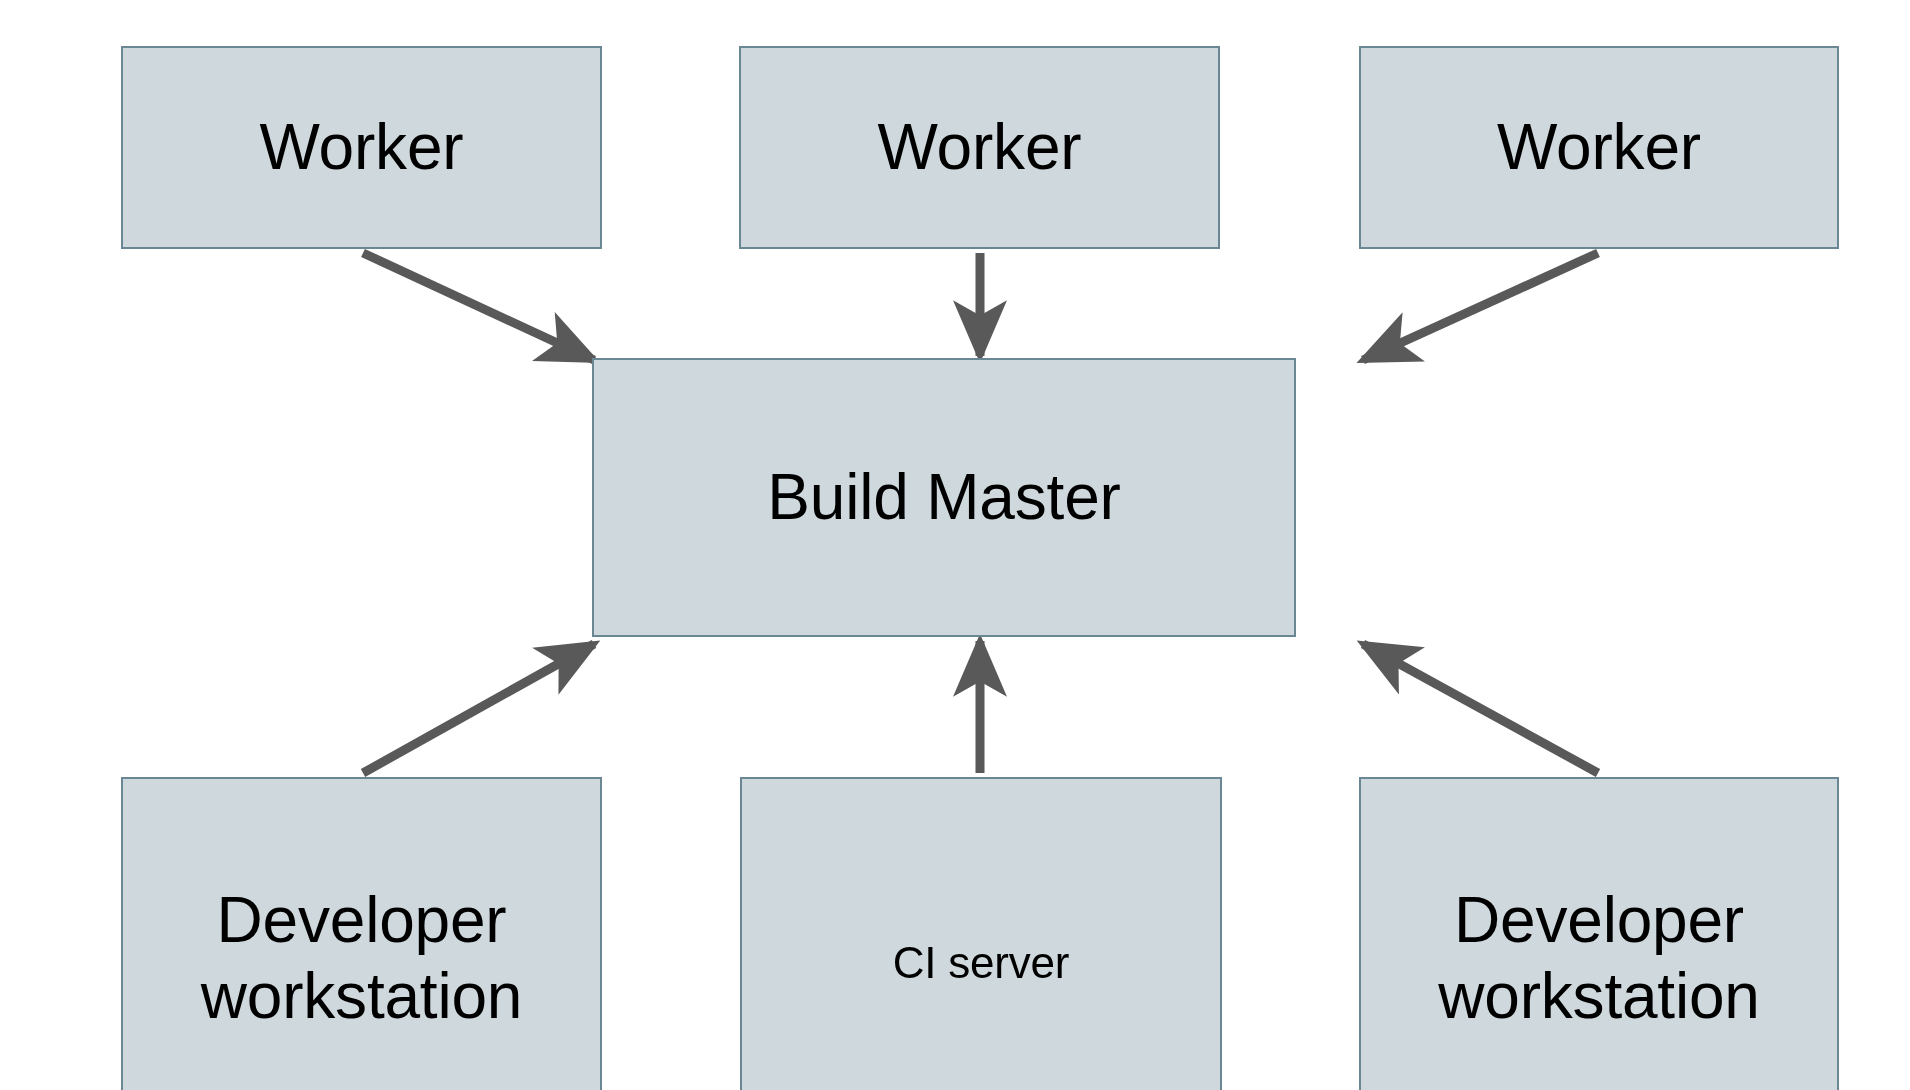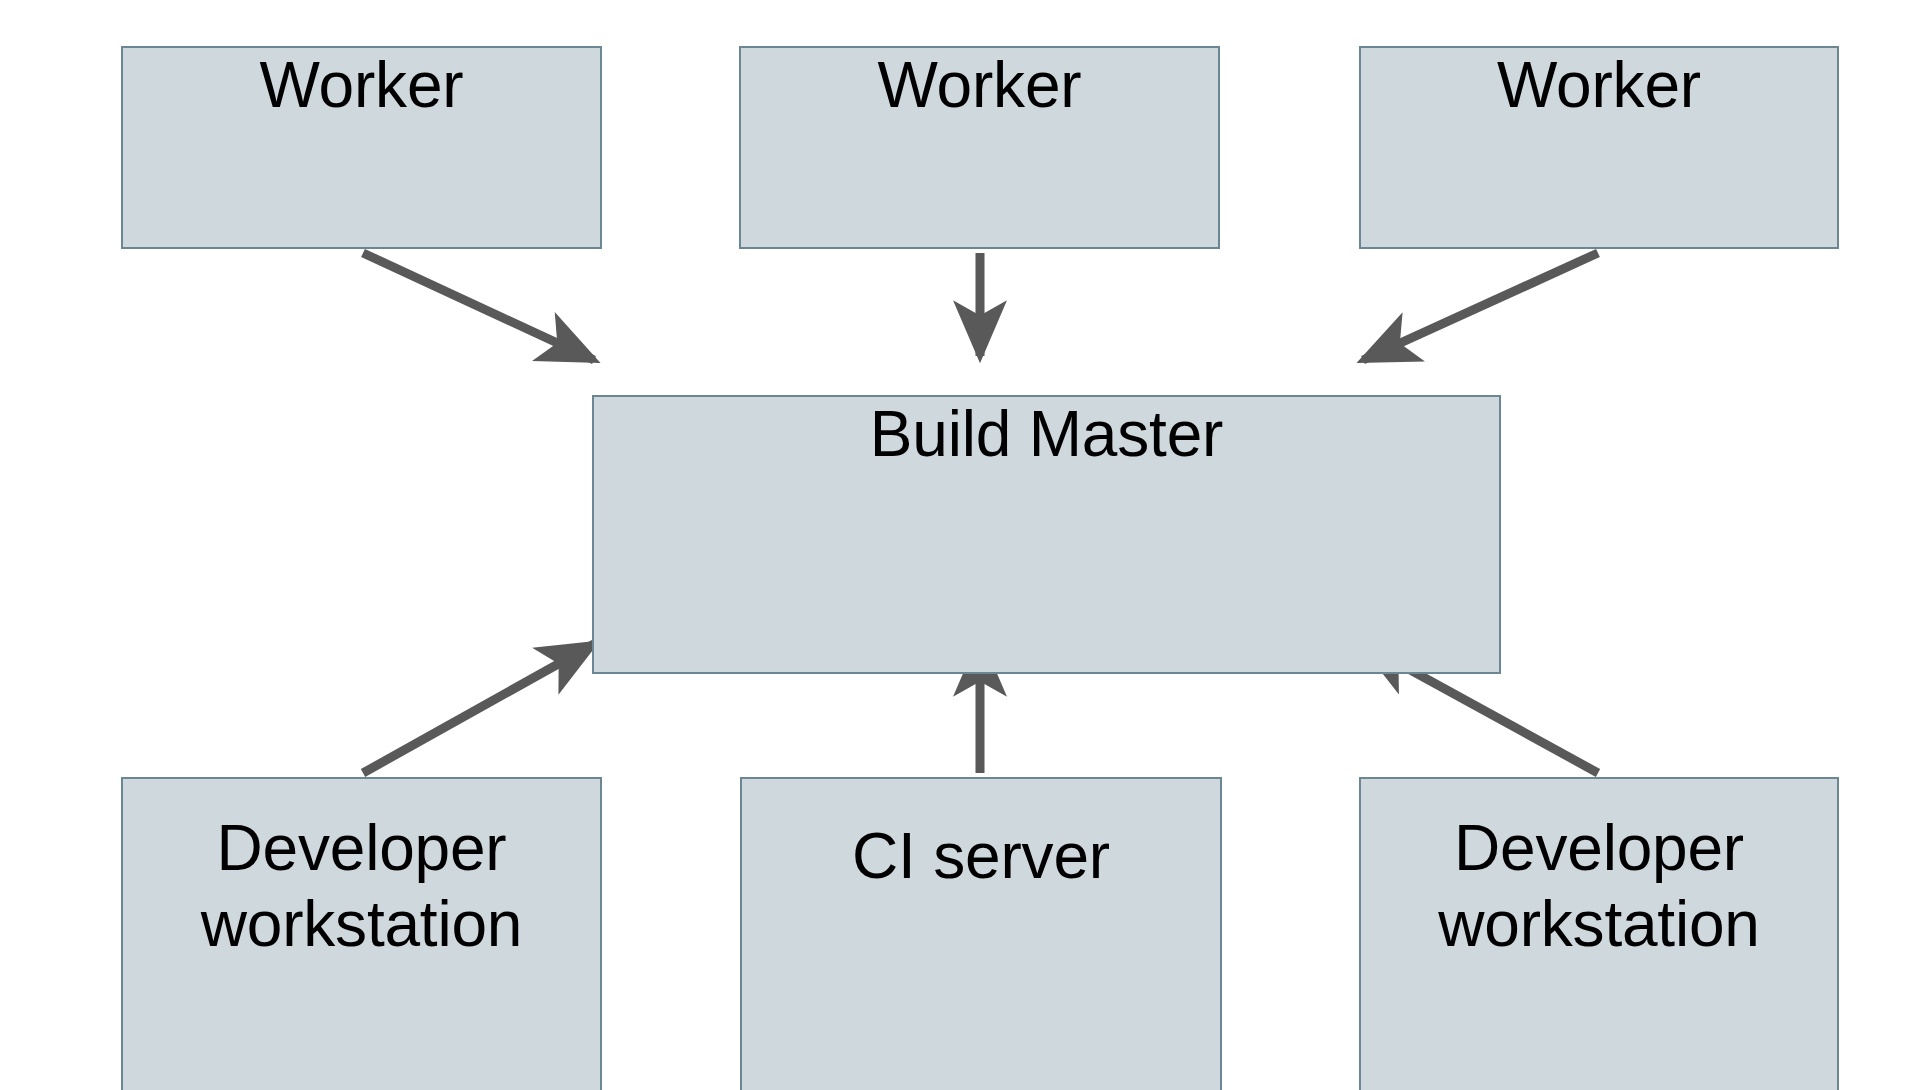--- a/index.html
+++ b/index.html
@@ -24,34 +24,35 @@
     width: 1910px;
     height: 1090px;
     pointer-events: none;
   }
   .node {
     position: absolute;
     box-sizing: border-box;
     background: #cfd8dc;
     border: 2px solid #6b8793;
     display: flex;
+    align-items: center;
     justify-content: center;
     text-align: center;
   }
   .node-label {
     color: #000000;
     font-weight: 400;
     line-height: 1.18;
     white-space: pre-line;
     letter-spacing: -0.2px;
   }
   .worker-node .node-label { font-size: 64px; }
   .master-node .node-label { font-size: 64px; }
   .ws-node .node-label { font-size: 64px; margin-top: 32px; }
-  .ci-node .node-label { font-size: 64px; margin-top: 40px; }
+  .ci-node .node-label { font-size: 44px; margin-top: 40px; }
 </style>
 </head>
 <body>
 
 <div id="canvas">
 
   <svg id="edge-layer" viewBox="0 0 1910 1090" width="1910" height="1090" xmlns="http://www.w3.org/2000/svg">
     <defs>
       <marker id="arrowhead" markerWidth="8" markerHeight="8" refX="6.2" refY="3" orient="auto" markerUnits="strokeWidth">
         <path d="M 0 0 L 7 3 L 0 6 L 1.7 3 z" fill="#595959"></path>
@@ -88,21 +89,21 @@
   </div>
 
   <div class="node worker-node" style="left:739px; top:46px; width:481px; height:203px;">
     <span class="node-label">Worker</span>
   </div>
 
   <div class="node worker-node" style="left:1359px; top:46px; width:480px; height:203px;">
     <span class="node-label">Worker</span>
   </div>
 
-  <div class="node master-node" style="left:592px; top:358px; width:909px; height:279px;margin-top:37px;">
+  <div class="node master-node" style="left:592px; top:358px; width:704px; height:279px;">
     <span class="node-label">Build Master</span>
   </div>
 
   <div class="node ws-node" style="left:121px; top:777px; width:481px; height:331px;">
     <span class="node-label">Developer
 workstation</span>
   </div>
 
   <div class="node ci-node" style="left:740px; top:777px; width:482px; height:331px;">
     <span class="node-label">CI server</span>

